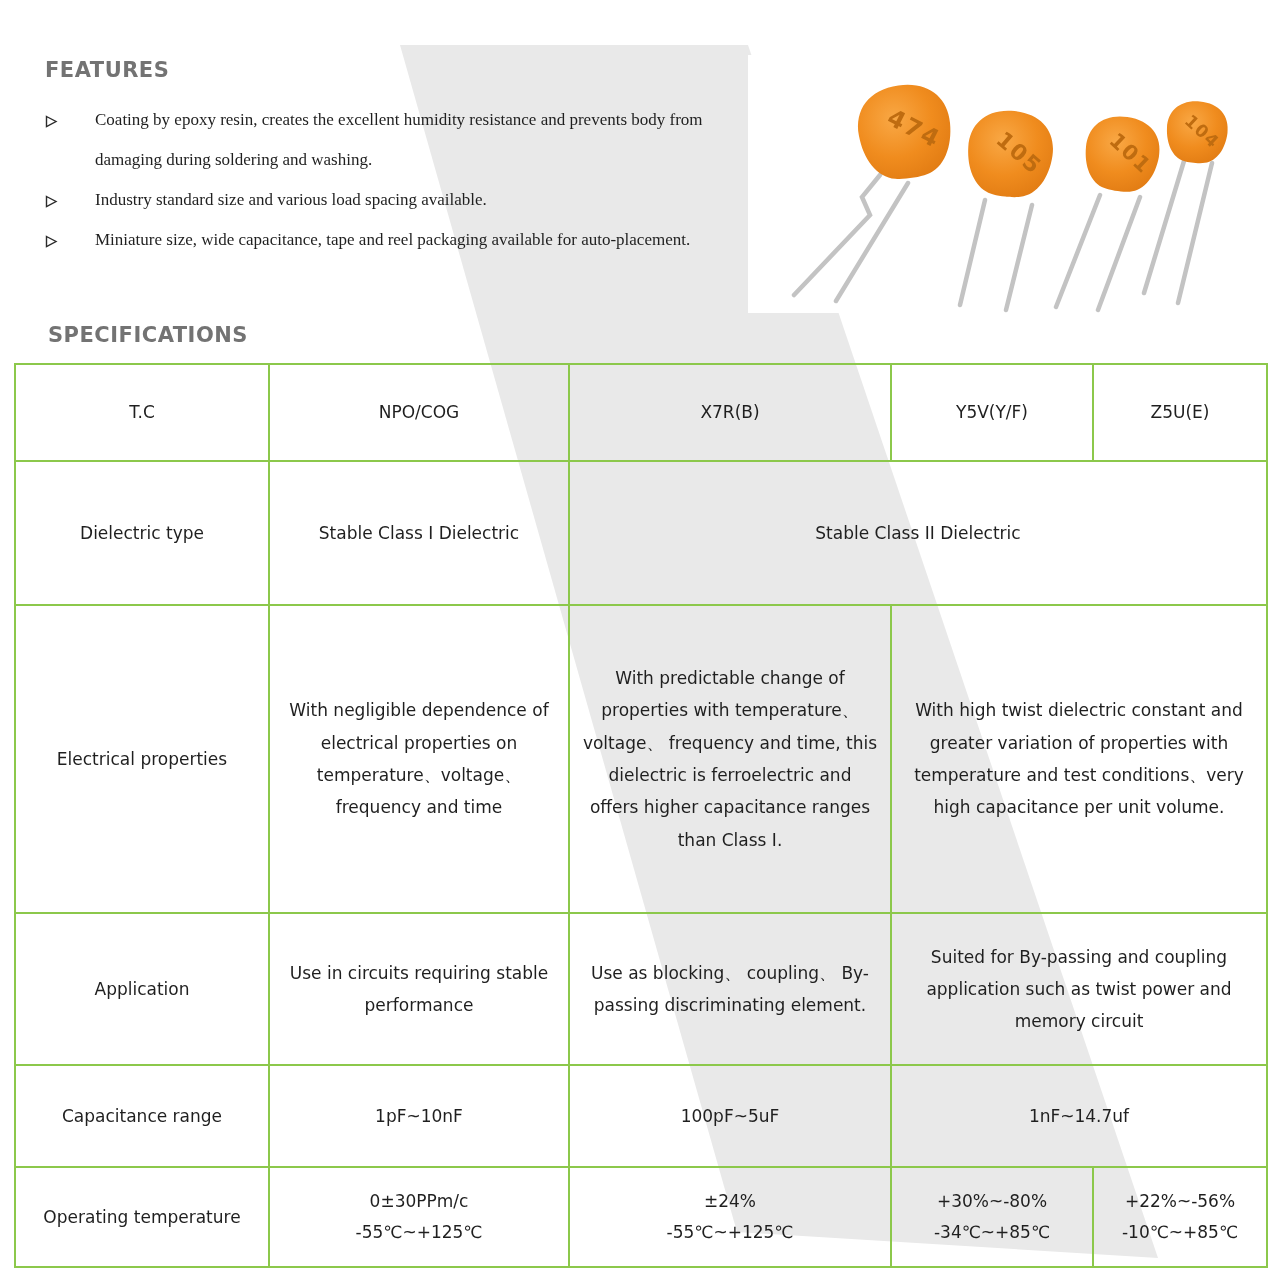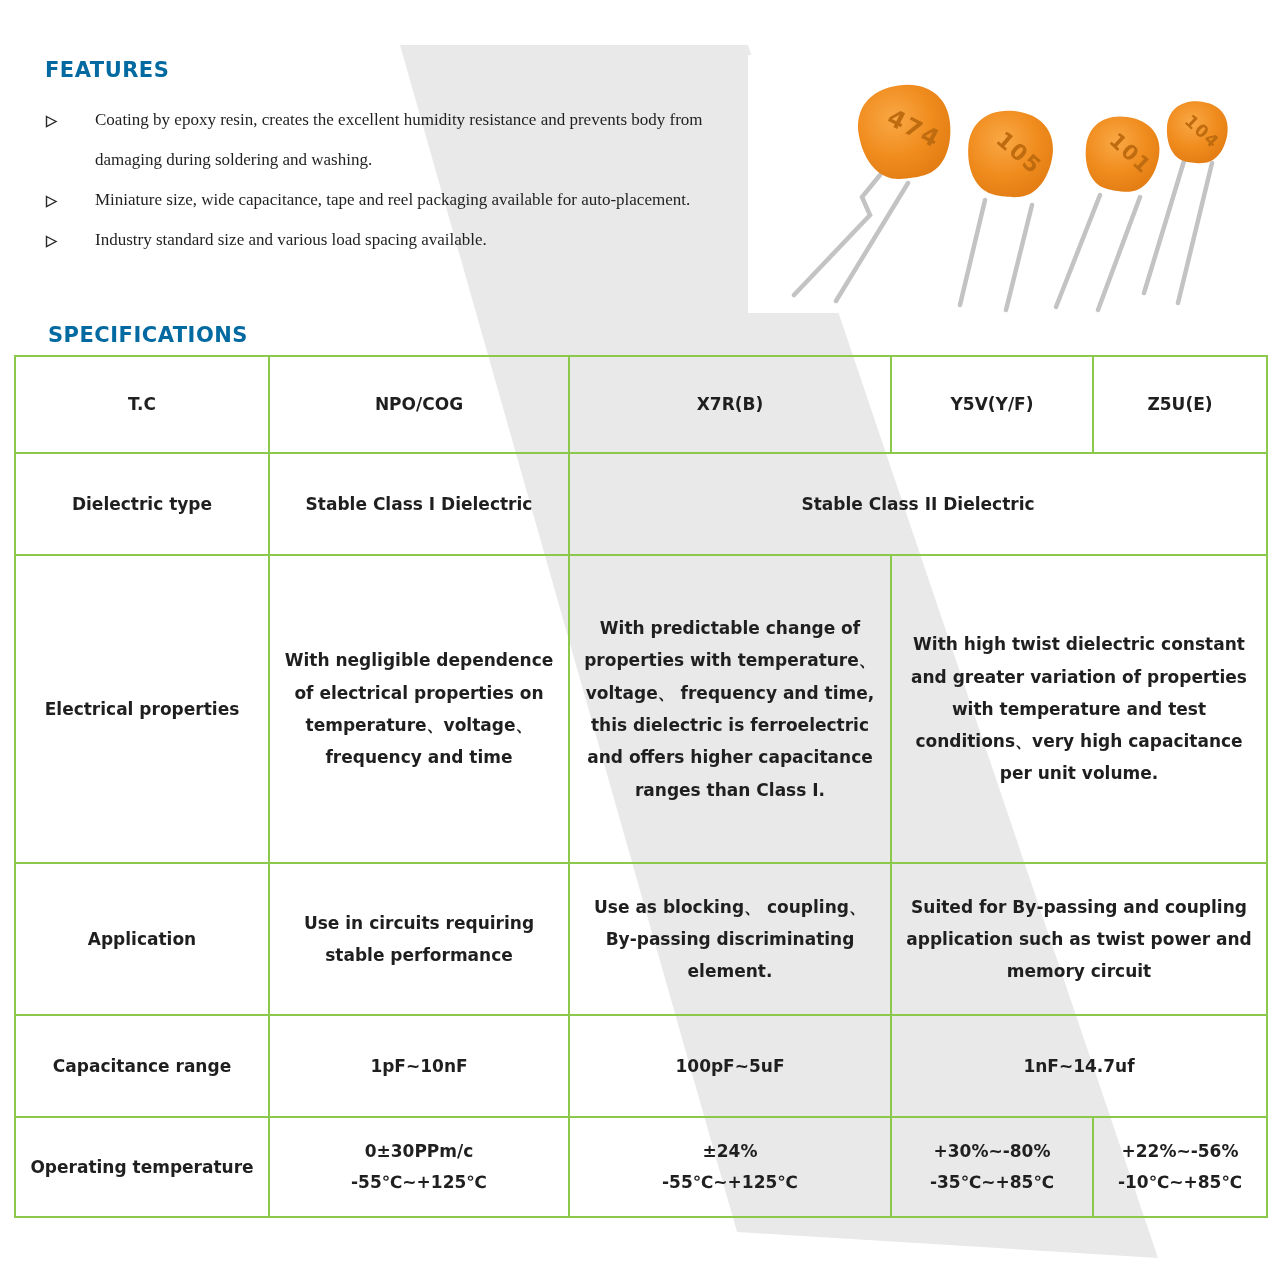--- a/index.html
+++ b/index.html
@@ -10,54 +10,53 @@
 
   
   .watermark {
     position: absolute; left: 0; top: 0; width: 1280px; height: 1280px;
     background: #e9e9e9;
     clip-path: polygon(400px 45px, 748px 45px, 1158px 1258px, 737px 1232px);
     z-index: 0;
   }
 
   .green-heading {
-    font-size: 21px; font-weight: bold; color: #0369a1; letter-spacing: 0.5px;
+    font-size: 21px; font-weight: bold; color: #737373; letter-spacing: 0.5px;
   }
 
   .features { position: absolute; left: 45px; top: 58px; width: 700px; z-index: 2; }
   .features ul { list-style: none; margin-top: 18px; }
   .features li { display: flex; align-items: flex-start; }
   .features .bullet { width: 50px; flex: 0 0 50px; padding-top: 13px; }
   .features .ftext { display: block; width: 640px; font-size: 17px; line-height: 40px; font-family: Liberation Serif, serif; }
 
   .photo {
     position: absolute; left: 748px; top: 55px; width: 524px; height: 258px;
     background: #ffffff; z-index: 1;
   }
   .photo svg { display: block; }
   .cap-marking { font-family: "DejaVu Sans", sans-serif; font-weight: bold; fill: #bf6c10; letter-spacing: 2px; }
 
   .specs { position: absolute; left: 0; top: 0; z-index: 2; }
   .specs h2 { position: absolute; left: 30px; top: 323px; width: 400px; margin-left: 18px; }
 
   table.spec-table {
-    position: absolute; left: 14px; top: 355px;
+    position: absolute; left: 14px; top: 363px;
     width: 1252px; border-collapse: collapse; table-layout: fixed;
     background: transparent;
-    font-weight: bold;
   }
   .spec-table td {
     border: 2px solid #8cc84b;
     text-align: center; vertical-align: middle;
     font-size: 17px; line-height: 1.9;
     padding: 4px 12px;
     background: transparent;
   }
   tr.r-header  td { height: 97px; }
-  tr.r-diel    td { height: 102px; }
+  tr.r-diel    td { height: 144px; }
   tr.r-elec    td { height: 308px; border-radius: 22px; }
   tr.r-app     td { height: 152px; }
   tr.r-cap     td { height: 102px; }
   tr.r-temp    td { height: 100px; padding: 2px 6px; }
   .two-line div { line-height: 1.85; }
 </style>
 </head>
 <body>
 
 <div class="page">
@@ -74,29 +73,29 @@
             </svg>
         </span>
         <span class="ftext">Coating by epoxy resin, creates the excellent humidity resistance and prevents body from damaging during soldering and washing.</span>
       </li>
       <li>
         <span class="bullet">
           <svg width="13" height="13" viewBox="0 0 13 13">
               <path d="M1.5 1.5 L11 6.5 L1.5 11.5 Z" fill="#ffffff" stroke="#2b2b2b" stroke-width="1.4"></path>
             </svg>
         </span>
-        <span class="ftext">Miniature size, wide capacitance, tape and reel packaging available for auto-placement.</span>
+        <span class="ftext">Industry standard size and various load spacing available.</span>
       </li>
       <li>
         <span class="bullet">
           <svg width="13" height="13" viewBox="0 0 13 13">
               <path d="M1.5 1.5 L11 6.5 L1.5 11.5 Z" fill="#ffffff" stroke="#2b2b2b" stroke-width="1.4"></path>
             </svg>
         </span>
-        <span class="ftext">Industry standard size and various load spacing available.</span>
+        <span class="ftext">Miniature size, wide capacitance, tape and reel packaging available for auto-placement.</span>
       </li>
     </ul>
   </section>
 
   <div class="photo">
     <svg width="524" height="258" viewBox="0 0 524 258">
       <defs>
         <radialGradient id="capbody" cx="40%" cy="35%" r="75%">
           <stop offset="0%" stop-color="#f9a845"></stop>
           <stop offset="55%" stop-color="#f08c1e"></stop>
@@ -183,21 +182,21 @@
           <td class="two-line">
             <div>0±30PPm/c</div>
             <div>-55℃~+125℃</div>
           </td>
           <td class="two-line">
             <div>±24%</div>
             <div>-55℃~+125℃</div>
           </td>
           <td class="two-line">
             <div>+30%~-80%</div>
-            <div>-35℃~+85℃</div>
+            <div>-34℃~+85℃</div>
           </td>
           <td class="two-line">
             <div>+22%~-56%</div>
             <div>-10℃~+85℃</div>
           </td>
         </tr>
       </tbody>
     </table>
   </section>
 

